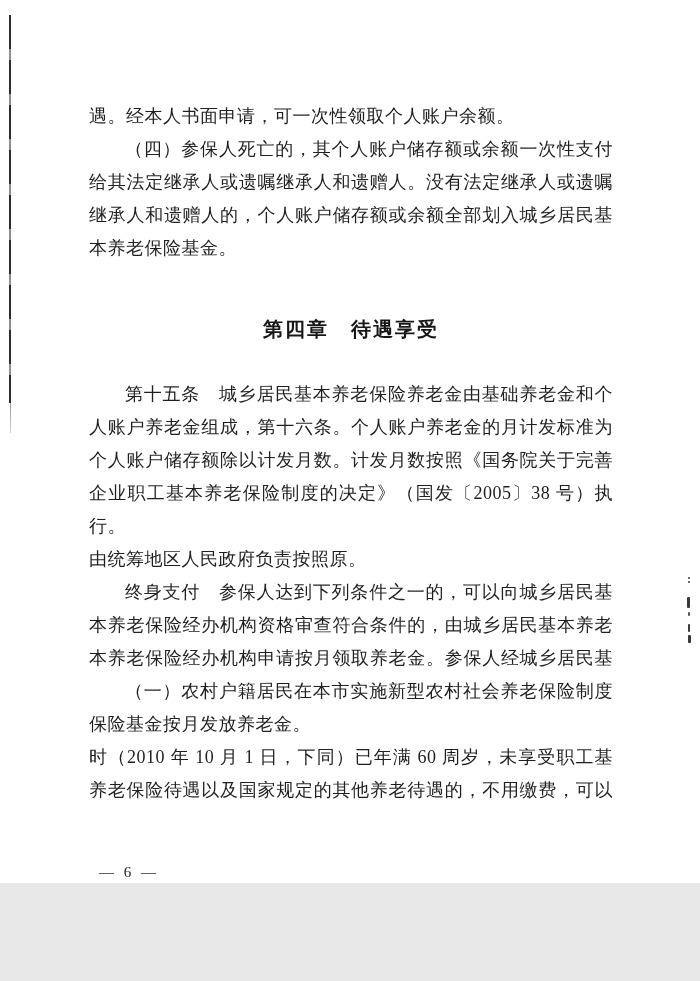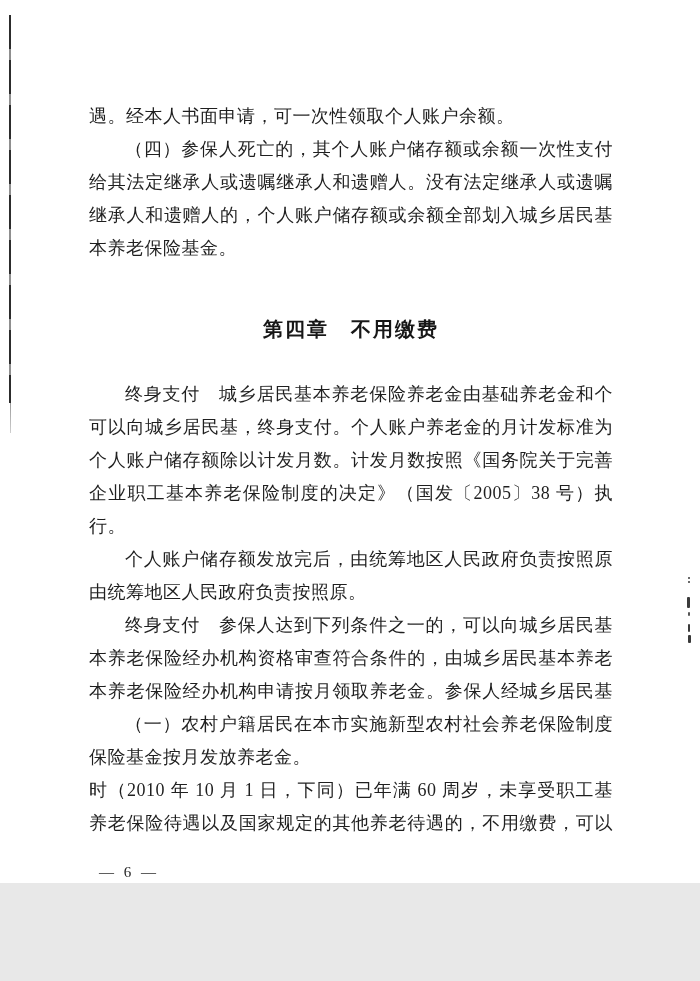--- a/index.html
+++ b/index.html
@@ -104,29 +104,28 @@
 
   <div class="content">
 
     <div class="bline">遇。经本人书面申请，可一次性领取个人账户余额。</div>
 
     <div class="bline indent full">（四）参保人死亡的，其个人账户储存额或余额一次性支付</div>
     <div class="bline full">给其法定继承人或遗嘱继承人和遗赠人。没有法定继承人或遗嘱</div>
     <div class="bline full">继承人和遗赠人的，个人账户储存额或余额全部划入城乡居民基</div>
     <div class="bline">本养老保险基金。</div>
 
-    <div class="heading">第四章　不用缴费</div>
+    <div class="heading">第四章　待遇享受</div>
 
-    <div class="bline indent full">终身支付　城乡居民基本养老保险养老金由基础养老金和个</div>
-    <div class="bline full">可以向城乡居民基，终身支付。个人账户养老金的月计发标准为</div>
+    <div class="bline indent full">第十五条　城乡居民基本养老保险养老金由基础养老金和个</div>
+    <div class="bline full">人账户养老金组成，第十六条。个人账户养老金的月计发标准为</div>
     <div class="bline full">个人账户储存额除以计发月数。计发月数按照《国务院关于完善</div>
     <div class="bline full">企业职工基本养老保险制度的决定》（国发〔2005〕38 号）执</div>
     <div class="bline">行。</div>
 
-    <div class="bline indent full">个人账户储存额发放完后，由统筹地区人民政府负责按照原</div>
     <div class="bline">由统筹地区人民政府负责按照原。</div>
 
     <div class="bline indent full">终身支付　参保人达到下列条件之一的，可以向城乡居民基</div>
     <div class="bline full">本养老保险经办机构资格审查符合条件的，由城乡居民基本养老</div>
     <div class="bline full">本养老保险经办机构申请按月领取养老金。参保人经城乡居民基</div>
     <div class="bline indent full">（一）农村户籍居民在本市实施新型农村社会养老保险制度</div>
 
     <div class="bline">保险基金按月发放养老金。</div>
     <div class="bline full">时（2010 年 10 月 1 日，下同）已年满 60 周岁，未享受职工基本</div>
     <div class="bline full">养老保险待遇以及国家规定的其他养老待遇的，不用缴费，可以</div>

